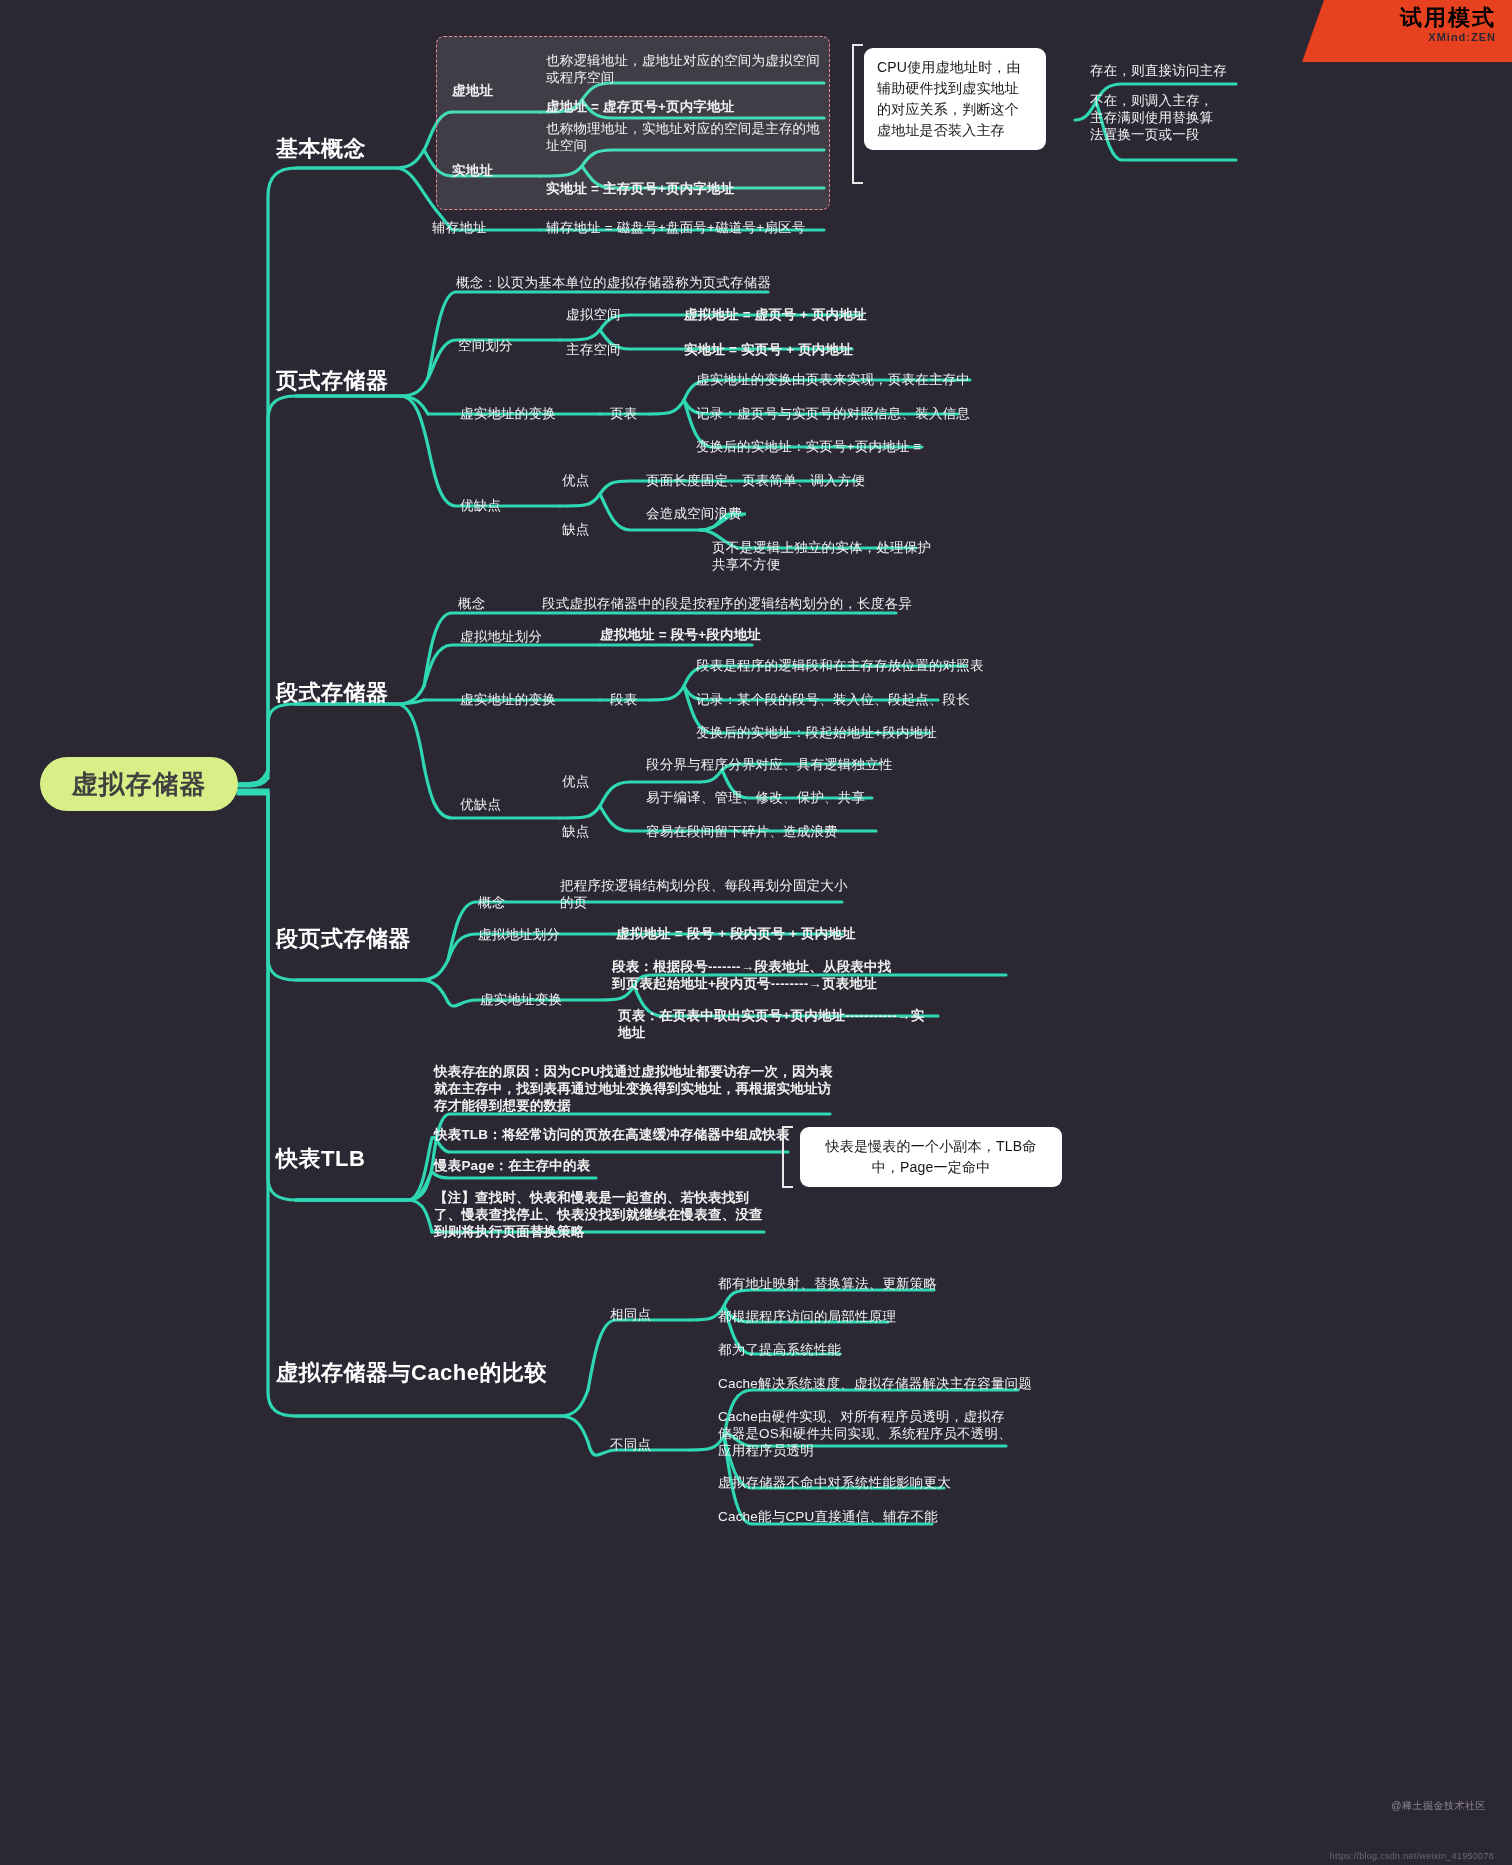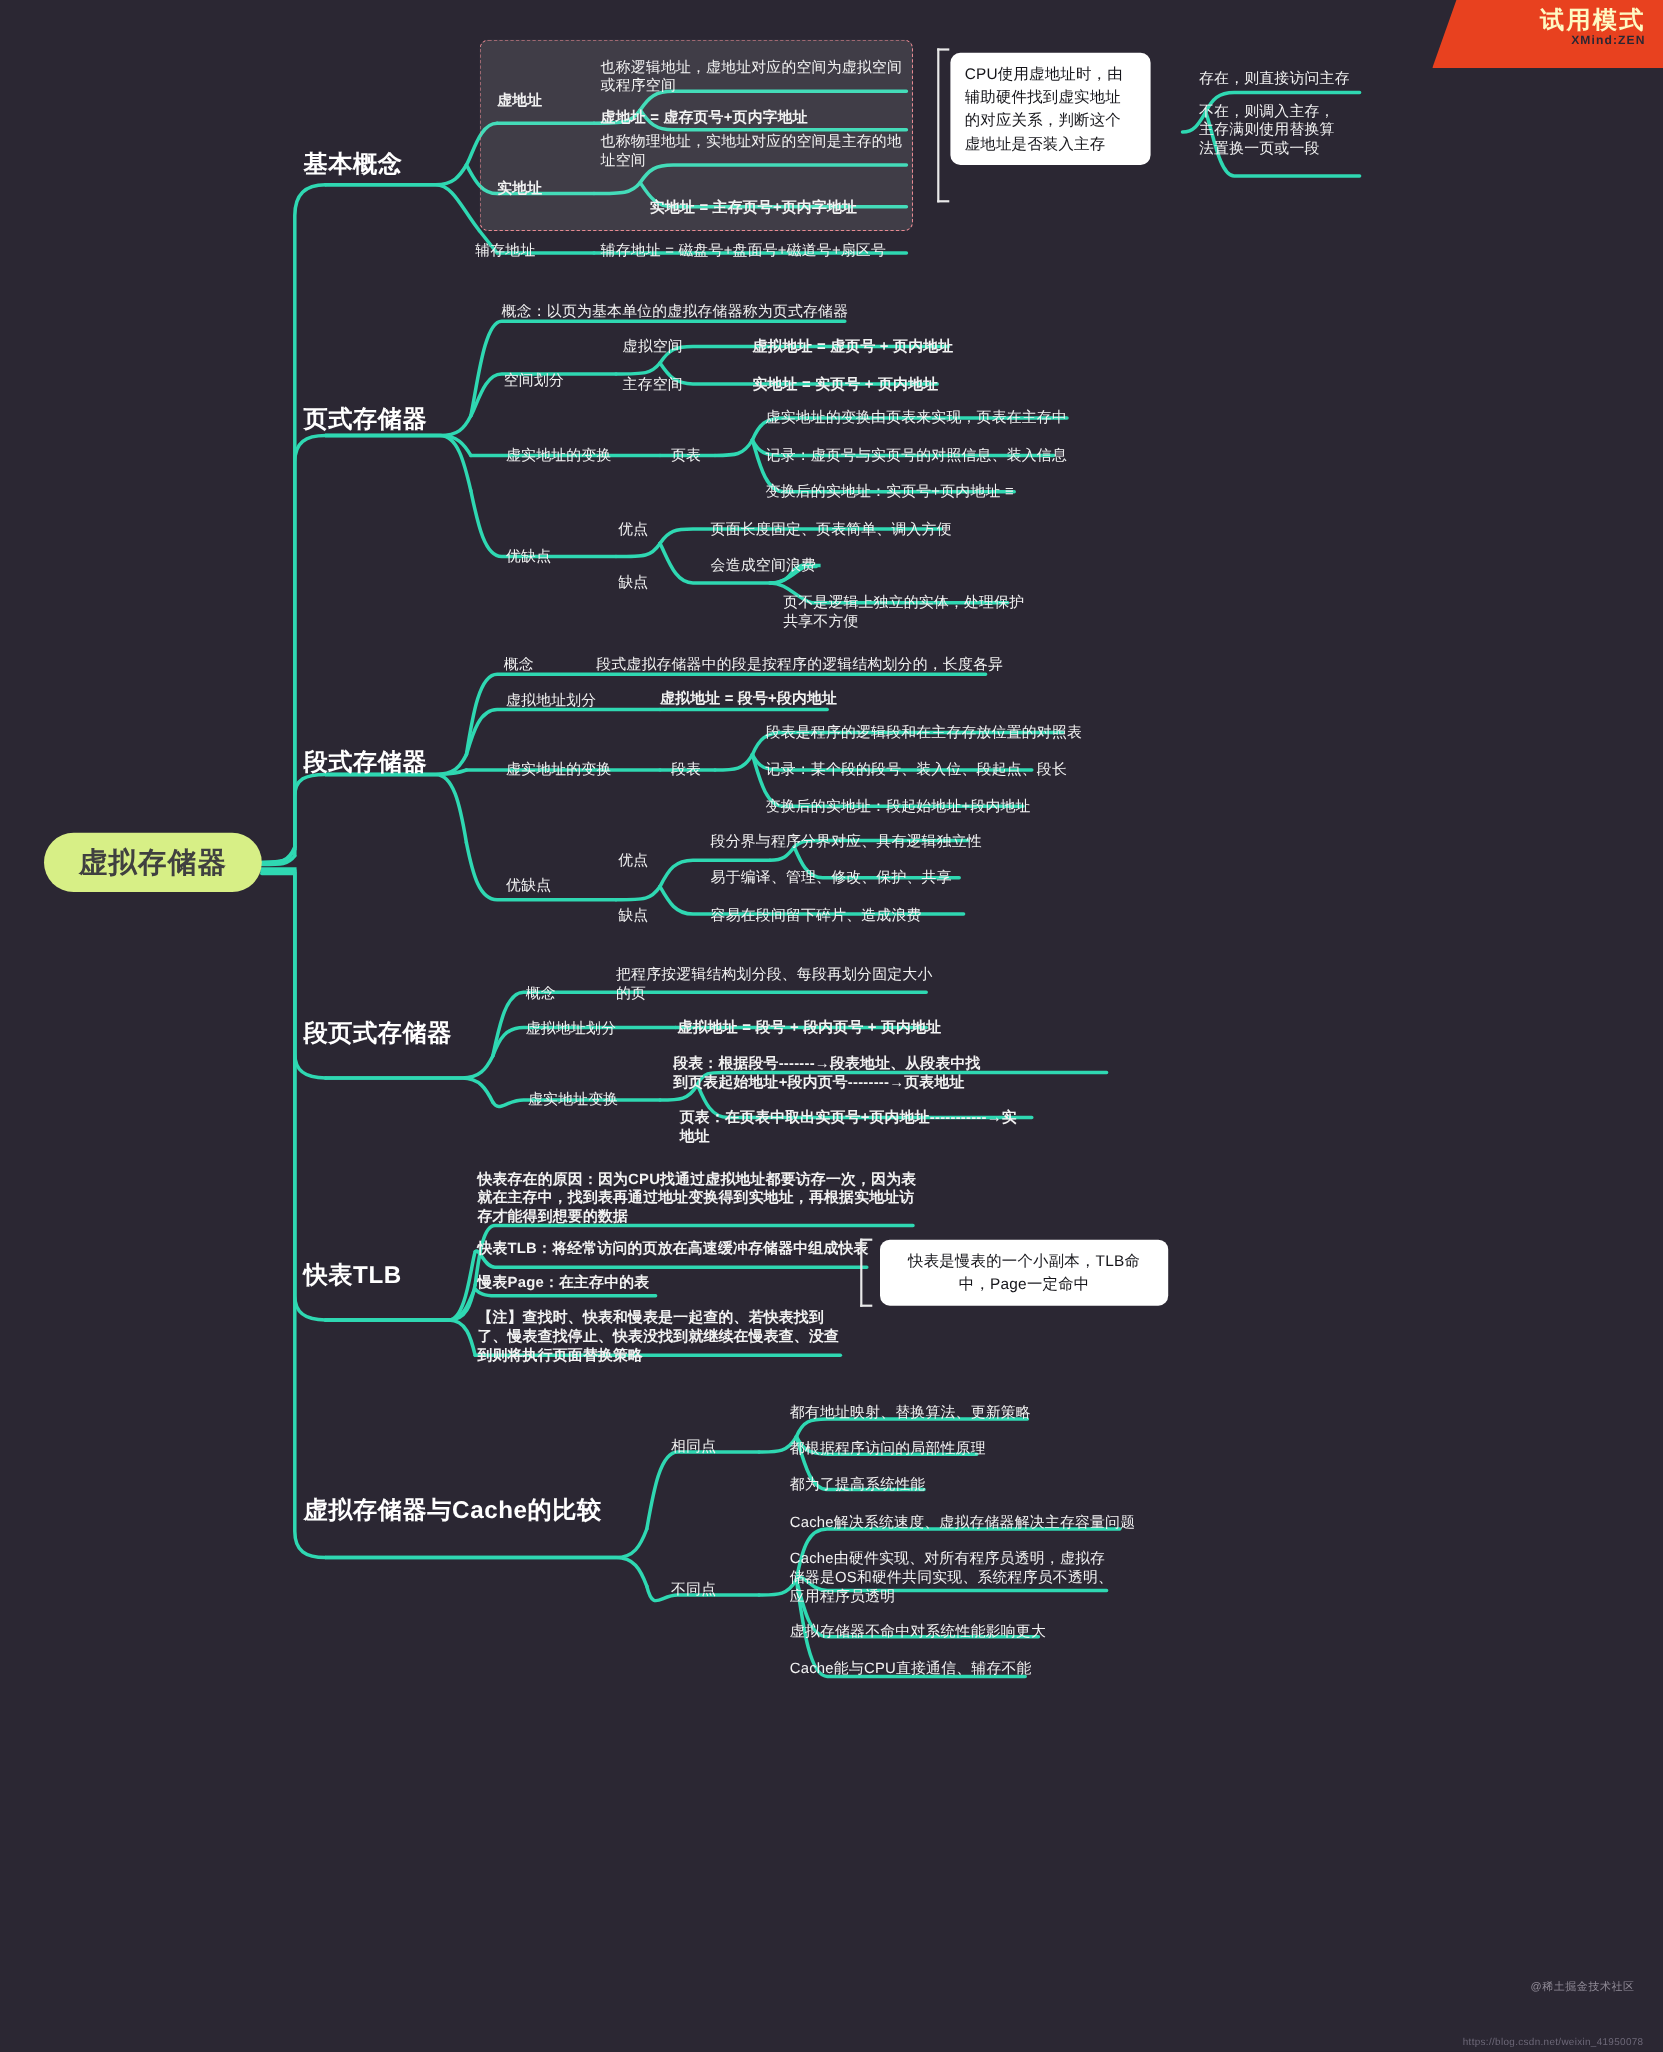--- a/index.html
+++ b/index.html
@@ -27,21 +27,21 @@
     position:absolute;
     top:0;right:0;
     width:210px;height:62px;
     background:#e8411f;
     clip-path:polygon(22px 0, 210px 0, 210px 62px, 0 62px);
     box-sizing:border-box;
     padding:5px 16px 0 0;
     text-align:right;
   }
   .trial-badge .t1{
-    font-size:22px;font-weight:bold;letter-spacing:2px;color:#fef9c3;line-height:26px;
+    font-size:22px;font-weight:bold;letter-spacing:2px;color:#000000;line-height:26px;
   }
   .trial-badge .t2{
     font-size:11px;font-weight:bold;letter-spacing:1px;color:#2b2733;line-height:13px;
   }
   
   .root-node{
     position:absolute;
     left:40px;top:757px;
     width:198px;height:54px;
     border-radius:27px;
@@ -266,21 +266,21 @@
   </div>
 
   <div class="l1" style="left:276px;top:134px;">基本概念</div>
 
   <div class="tp b" style="left:452px;top:82px;">虚地址</div>
   <div class="tp" style="left:546px;top:52px;width:278px;">也称逻辑地址，虚地址对应的空间为虚拟空间或程序空间</div>
   <div class="tp b" style="left:546px;top:98px;width:278px;">虚地址 = 虚存页号+页内字地址</div>
 
   <div class="tp b" style="left:452px;top:162px;">实地址</div>
   <div class="tp" style="left:546px;top:120px;width:278px;">也称物理地址，实地址对应的空间是主存的地址空间</div>
-  <div class="tp b" style="left:546px;top:180px;width:278px;text-align:center;">实地址 = 主存页号+页内字地址</div>
+  <div class="tp b" style="left:546px;top:180px;width:278px;">实地址 = 主存页号+页内字地址</div>
 
   <div class="tp" style="left:432px;top:219px;">辅存地址</div>
   <div class="tp" style="left:546px;top:219px;width:300px;">辅存地址 = 磁盘号+盘面号+磁道号+扇区号</div>
 
   <div class="callout c1">CPU使用虚地址时，由辅助硬件找到虚实地址的对应关系，判断这个虚地址是否装入主存</div>
   <div class="bracket" style="left:852px;top:44px;height:140px;"></div>
 
   <div class="tp" style="left:1090px;top:62px;width:180px;">存在，则直接访问主存</div>
   <div class="tp" style="left:1090px;top:92px;width:126px;">不在，则调入主存，主存满则使用替换算法置换一页或一段</div>
 

